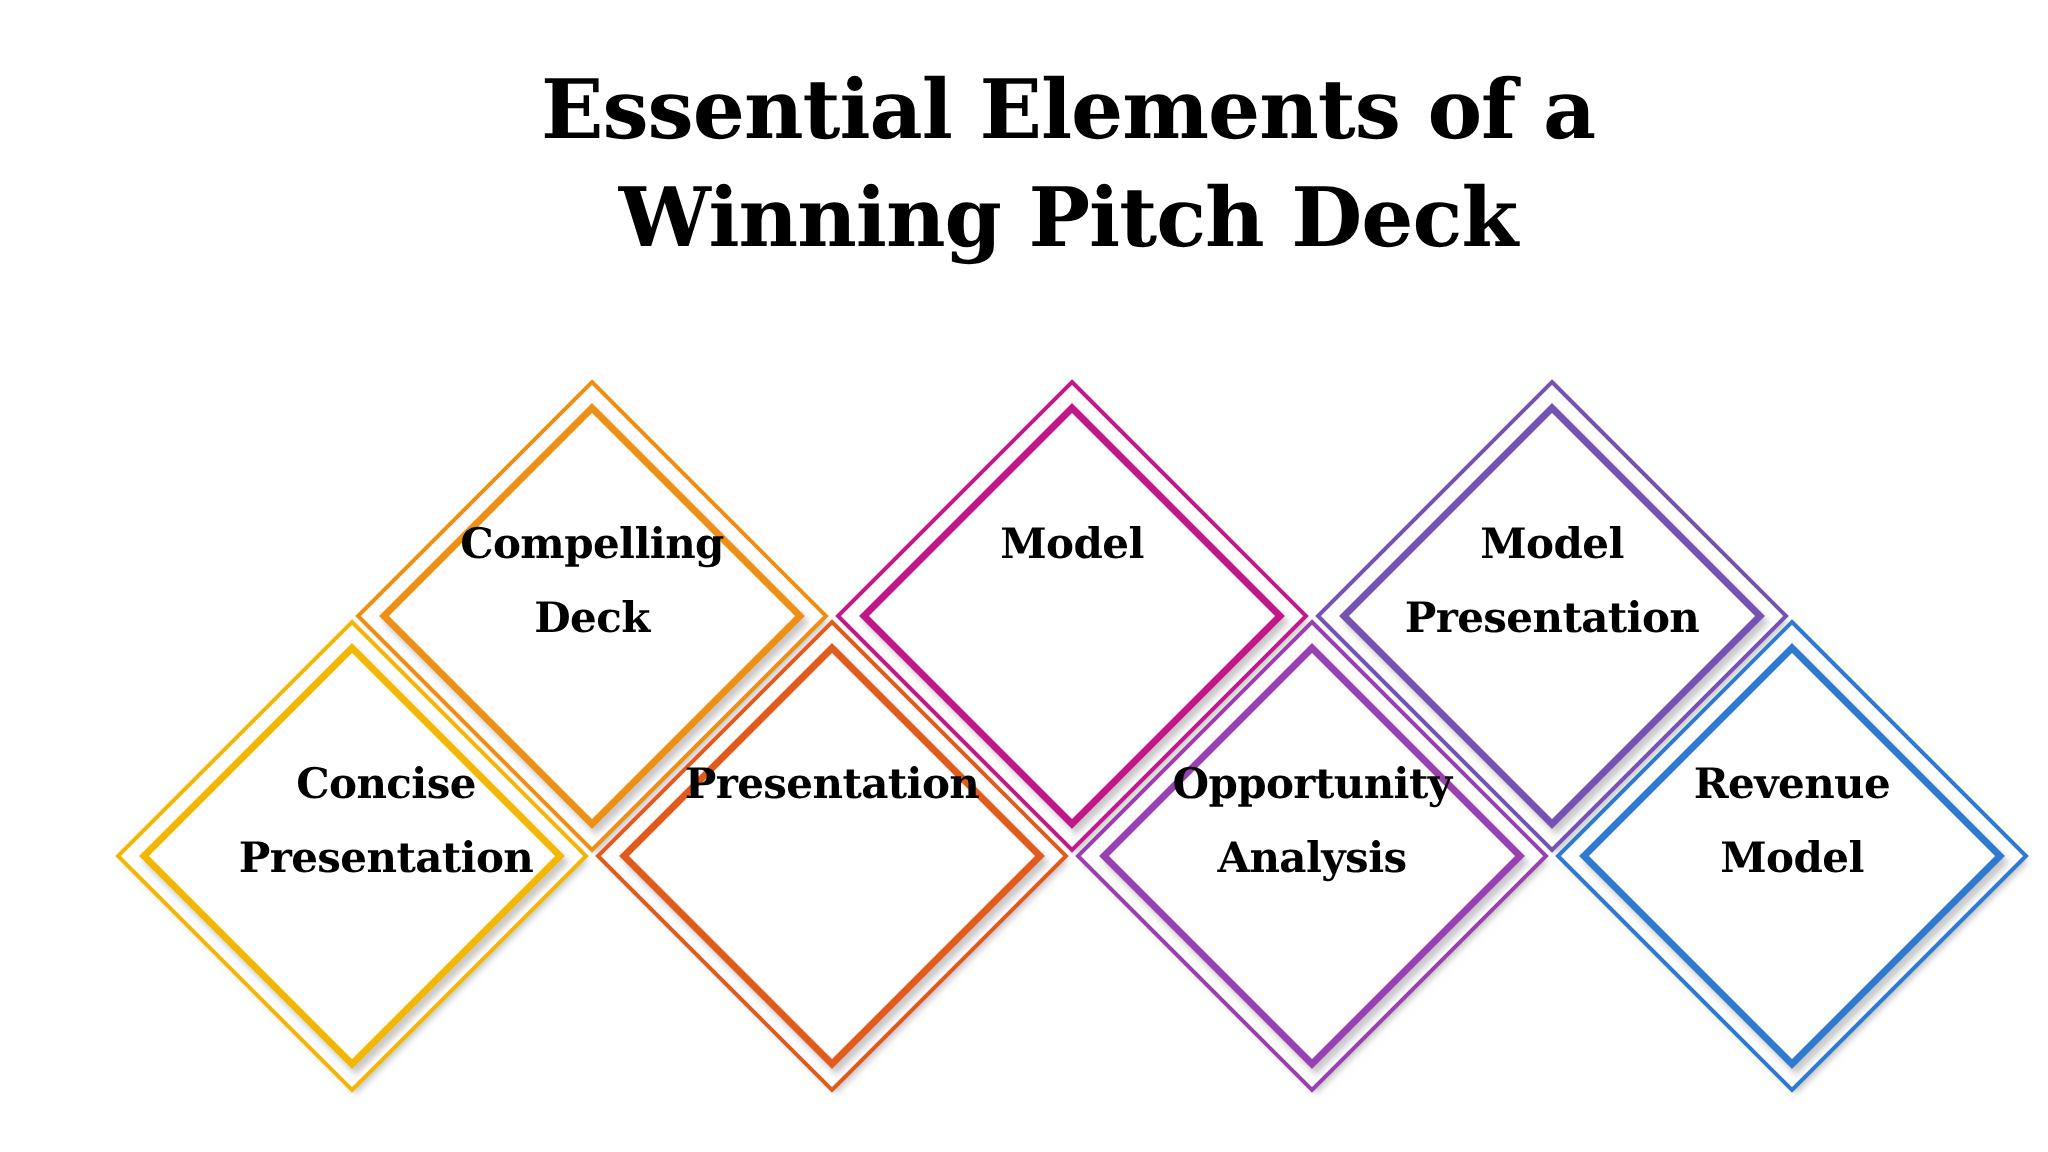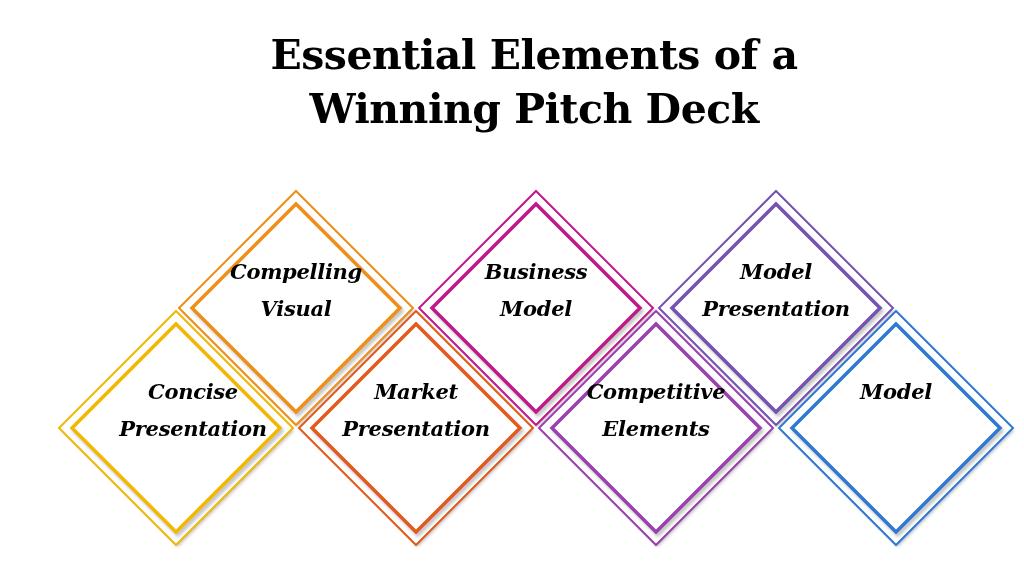--- a/index.html
+++ b/index.html
@@ -39,21 +39,21 @@
       position: absolute;
       width: 200px;
       text-align: center;
       font-family: "DejaVu Serif", "Liberation Serif", serif;
       font-weight: bold;
       font-size: 21px;
       line-height: 37px;
       color: #000000;
       letter-spacing: -0.3px;
     }
-    .label span { display: block; white-space: nowrap; font-style: italic; }
+    .label span { display: block; white-space: nowrap; }
   </style>
 </head>
 <body>
 
 <div class="title">
   <span>Essential Elements of a</span>
   <span>Winning Pitch Deck</span>
 </div>
 
 <svg class="diagram" viewBox="0 0 1024 576" xmlns="http://www.w3.org/2000/svg">
@@ -108,34 +108,33 @@
     </g>
 </svg>
 
 <div id="labels">
   <div class="label" style="left: 93px; top: 373px;">
     <span>Concise</span>
     <span>Presentation</span>
   </div>
   <div class="label" style="left: 196px; top: 253px;">
     <span>Compelling</span>
-    <span>Visual</span>
+    <span>Deck</span>
   </div>
   <div class="label" style="left: 316px; top: 373px;">
-    <span>Market</span>
     <span>Presentation</span>
   </div>
   <div class="label" style="left: 436px; top: 253px;">
-    <span>Business</span>
     <span>Model</span>
   </div>
   <div class="label" style="left: 556px; top: 373px;">
-    <span>Competitive</span>
-    <span>Elements</span>
+    <span>Opportunity</span>
+    <span>Analysis</span>
   </div>
   <div class="label" style="left: 676px; top: 253px;">
     <span>Model</span>
     <span>Presentation</span>
   </div>
   <div class="label" style="left: 796px; top: 373px;">
+    <span>Revenue</span>
     <span>Model</span>
   </div>
 </div>
 
 </body></html>

